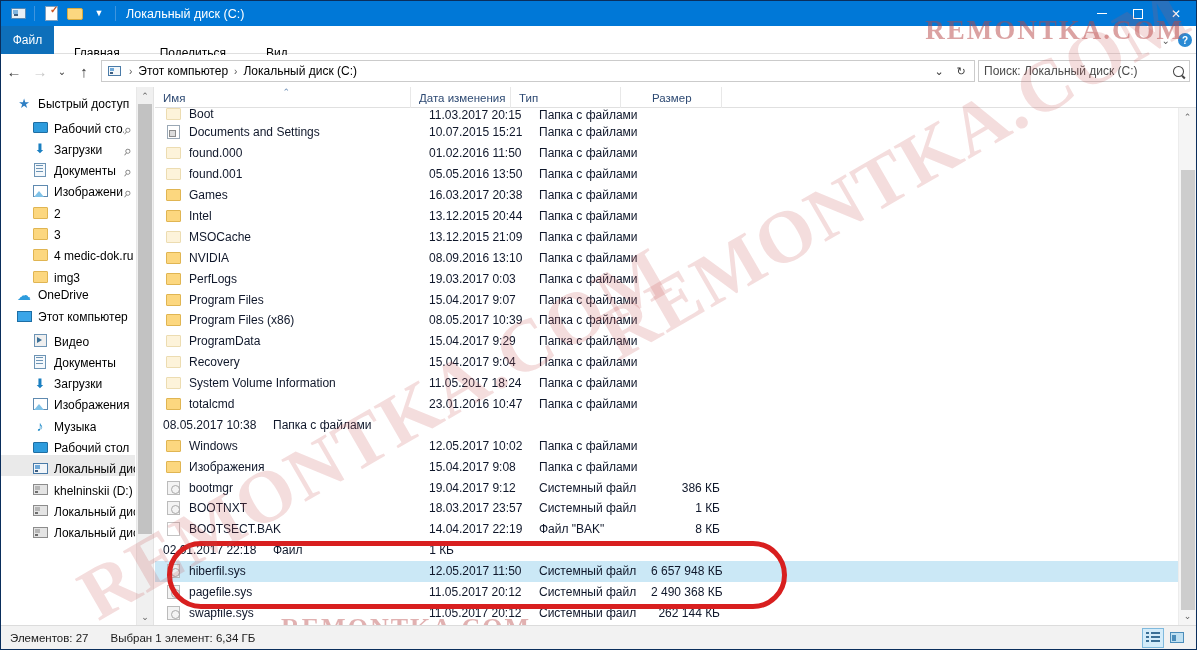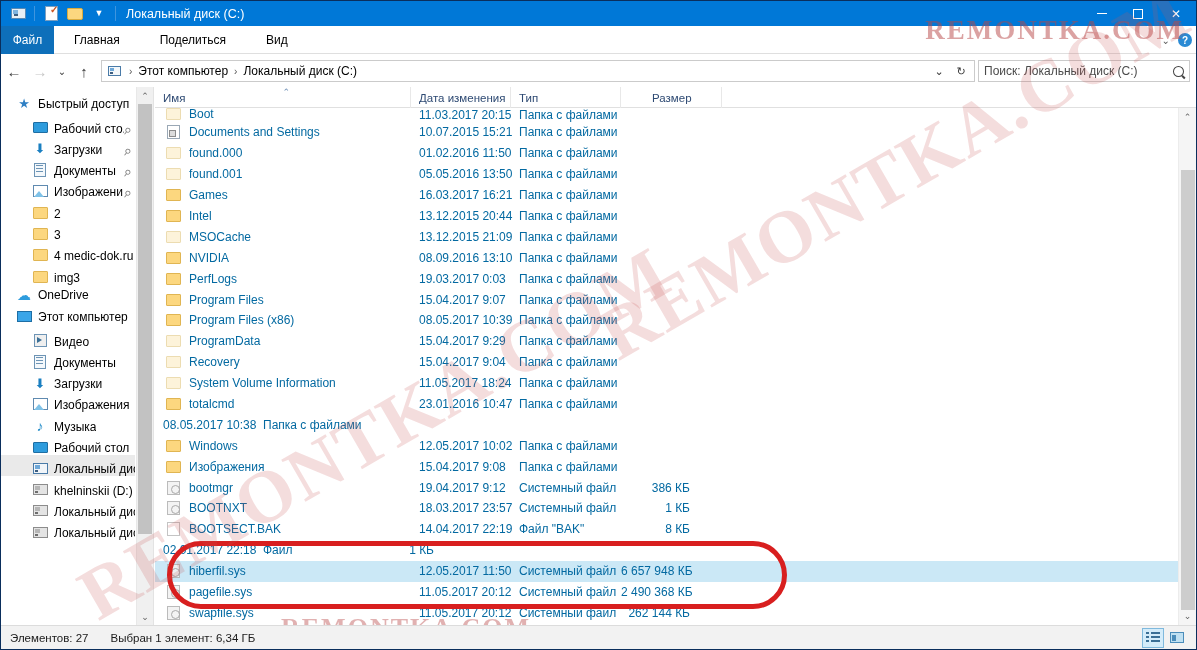--- a/index.html
+++ b/index.html
@@ -79,21 +79,21 @@
   }
   .tab-file {
     position: absolute; left: 0; top: 0; width: 53px; height: 28px;
     background: #0e6fba; color: #ffffff;
     display: flex; align-items: center; justify-content: center;
     font-size: 12px;
   }
   .tabs { position: absolute; left: 53px; top: 0; height: 28px; display: flex; }
   .tab {
     height: 28px; display: flex; align-items: center;
-    padding: 0 20px; font-size: 12px; color: #000000;
+    padding: 0 20px; font-size: 12px; color: #000000; margin-top: 13px;
   }
   .ribbon-right {
     position: absolute; right: 4px; top: 0; height: 28px;
     display: flex; align-items: center; gap: 8px;
   }
   .chev-down { font-size: 10px; color: #5a5a5a; }
   .help-ico {
     width: 14px; height: 14px; border-radius: 50%;
     background: #2a8ad4; color: #ffffff; font-size: 10px;
     display: flex; align-items: center; justify-content: center;
@@ -278,21 +278,21 @@
   .sortmark {
     position: absolute; left: 50%; top: 0;
     font-size: 9px; color: #6b8db5;
   }
   .rows {
     position: absolute; top: 21px; left: 0; right: 18px; bottom: 0;
     overflow: hidden;
   }
   .row {
     height: 20.9px; display: flex; align-items: center;
-    font-size: 12px; color: #0369a1; white-space: nowrap;
+    font-size: 12px; color: #0f172a; white-space: nowrap; gap: 10px;
   }
   .row.sel { background: #cbe8f6; }
   .cell-name {
     width: 256px; display: flex; align-items: center;
     padding-left: 9px; overflow: hidden;
   }
   .cell-name .fi {
     width: 18px; min-width: 18px; height: 16px; margin-right: 7px;
     display: flex; align-items: center; justify-content: center;
     position: relative;
@@ -652,21 +652,21 @@
           <div class="cell-type">Папка с файлами</div>
           <div class="cell-size"></div>
         </div>
         <div class="row">
           <div class="cell-name">
             <span class="fi">
               <span class="f-folder"></span>
             </span>
             <span>Games</span>
           </div>
-          <div class="cell-date">16.03.2017 16:21</div>
+          <div class="cell-date">16.03.2017 20:38</div>
           <div class="cell-type">Папка с файлами</div>
           <div class="cell-size"></div>
         </div>
         <div class="row">
           <div class="cell-name">
             <span class="fi">
               <span class="f-folder"></span>
             </span>
             <span>Intel</span>
           </div>

